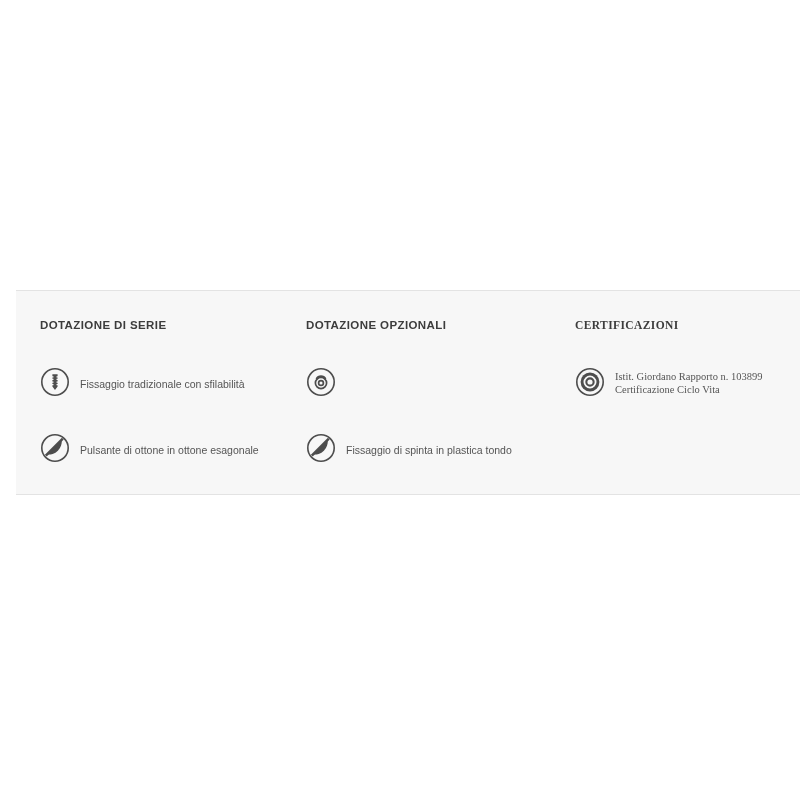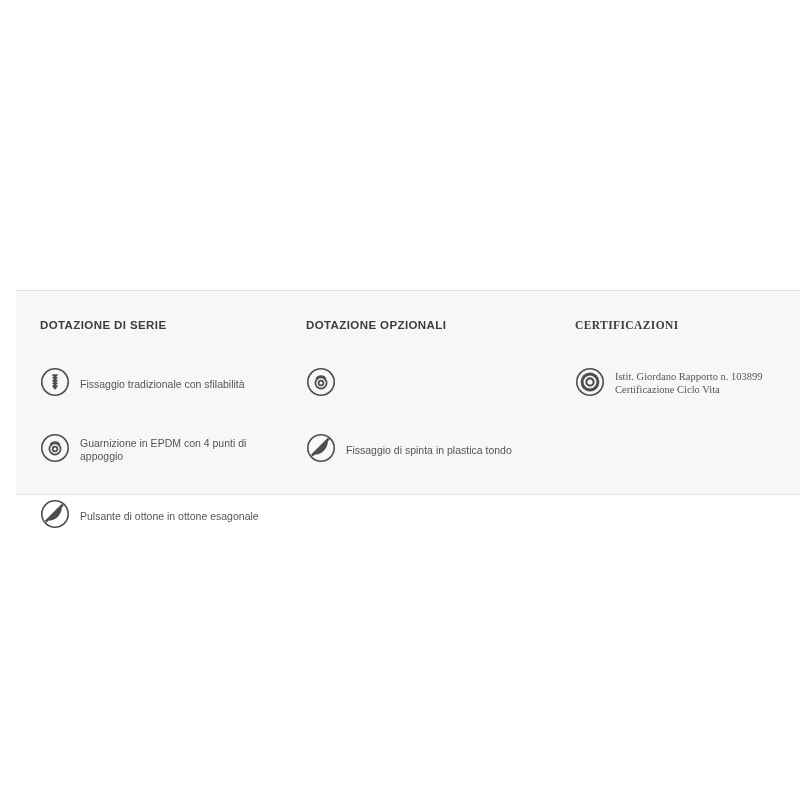--- a/index.html
+++ b/index.html
@@ -94,31 +94,20 @@
       <div class="feature">
         <span class="feature-icon">
           <svg width="30" height="30" viewBox="0 0 30 30">
             <circle cx="15" cy="15" r="13.2" fill="none" stroke="#4d4d4d" stroke-width="1.6"></circle>
             <path d="M12.4 7.2 h5.2 v2.0 h-1.1 v1.3 h1.1 v1.3 h-1.1 v1.3 h1.1 v1.3 h-1.1 v1.3 h1.1 v1.3 h-1.1 v1.3 h1.1 v1.1 l-2.6 3.5 l-2.6 -3.5 v-1.1 h1.1 v-1.3 h-1.1 v-1.3 h1.1 v-1.3 h-1.1 v-1.3 h1.1 v-1.3 h-1.1 v-1.3 h1.1 v-1.3 h-1.1 z" fill="#4d4d4d"></path>
           </svg>
         </span>
         <span class="feature-text">Fissaggio tradizionale con sfilabilità</span>
       </div>
 
-      <div class="feature">
-        <span class="feature-icon">
-          <svg width="30" height="30" viewBox="0 0 30 30">
-            <circle cx="15" cy="15" r="13.2" fill="none" stroke="#4d4d4d" stroke-width="1.6"></circle>
-            <path d="M9.6 11.5 a6.2 6.2 0 0 1 10.8 0 l-1.6 1.2 a4.4 4.4 0 0 0 -7.6 0 z" fill="#4d4d4d"></path>
-            <circle cx="15" cy="16" r="5.6" fill="none" stroke="#4d4d4d" stroke-width="1.7"></circle>
-            <circle cx="15" cy="16" r="2.4" fill="none" stroke="#4d4d4d" stroke-width="1.7"></circle>
-          </svg>
-        </span>
-        <span class="feature-text">Guarnizione in EPDM con 4 punti di appoggio</span>
-      </div>
 
       <div class="feature">
         <span class="feature-icon">
           <svg width="30" height="30" viewBox="0 0 30 30">
             <circle cx="15" cy="15" r="13.2" fill="none" stroke="#4d4d4d" stroke-width="1.6"></circle>
             <path d="M6.6 21.4 L21.6 6.4 A13.2 13.2 0 0 1 6.6 21.4 Z" fill="#4d4d4d"></path>
             <path d="M5.8 22.6 L22.8 5.6" stroke="#4d4d4d" stroke-width="2.6" fill="none"></path>
           </svg>
         </span>
         <span class="feature-text">Pulsante di ottone in ottone esagonale</span>

